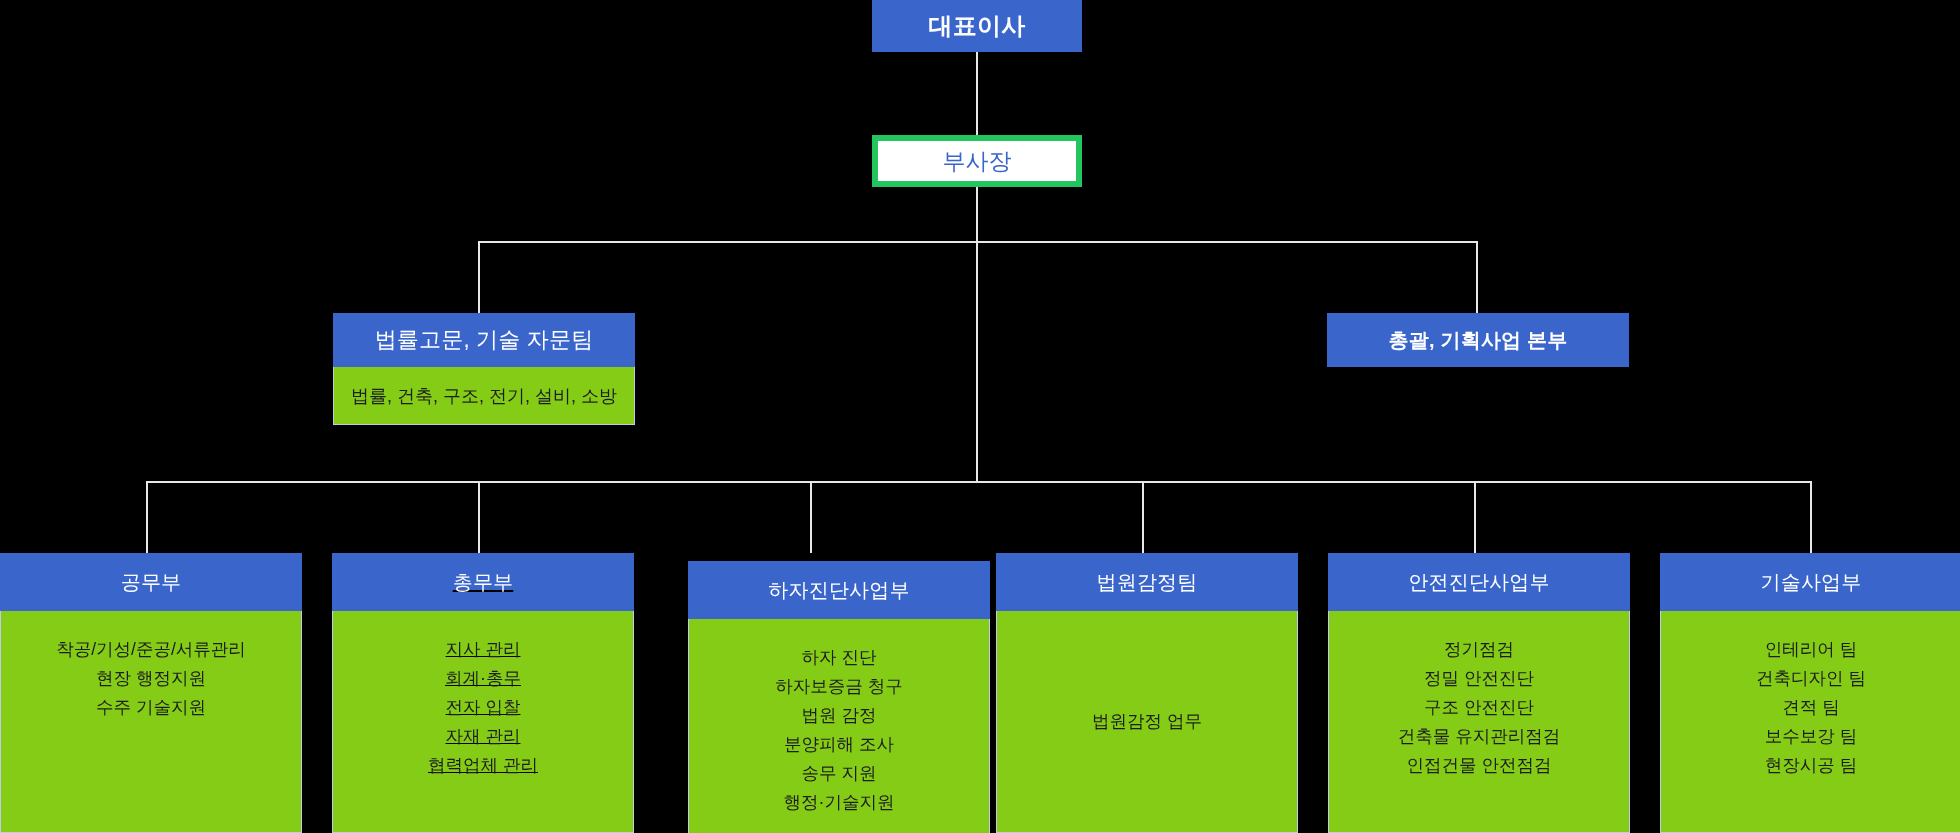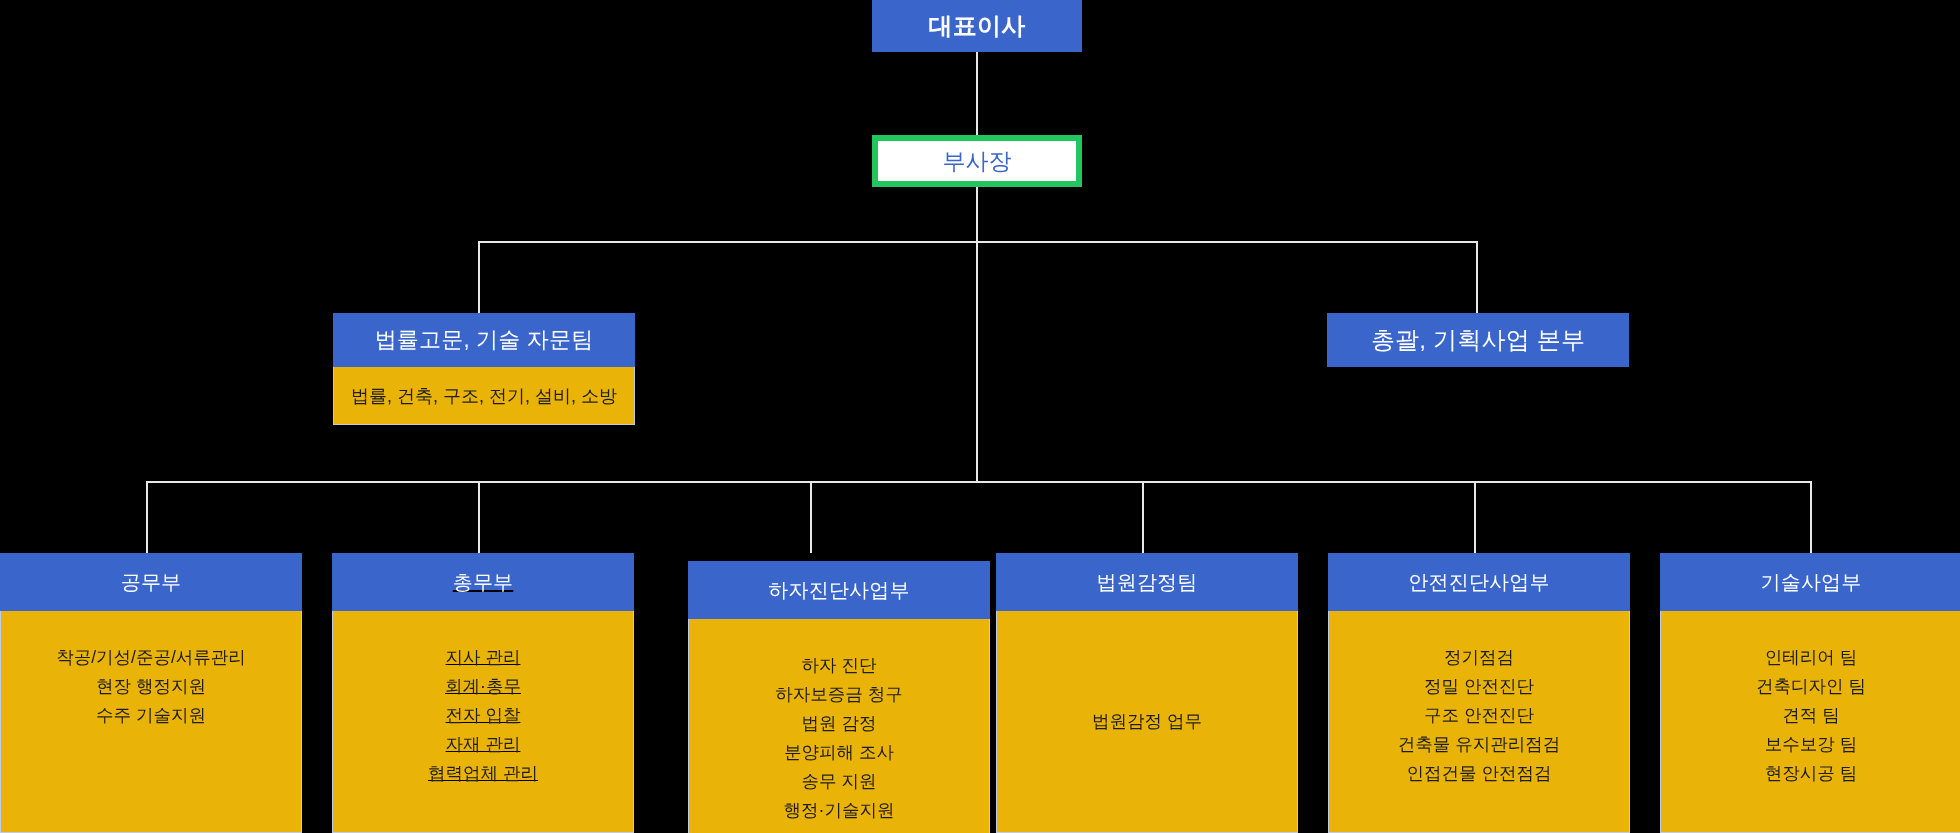--- a/index.html
+++ b/index.html
@@ -40,21 +40,21 @@
     background: #3a66cc;
     color: #ffffff;
     display: flex;
     align-items: center;
     justify-content: center;
     box-sizing: border-box;
     text-align: center;
     letter-spacing: .2px;
   }
   .node-body {
-    background: #eab308;
+    background: #84cc16;
     color: #1d1d1d;
     border: 1px solid #bfcbe8;
     border-top: none;
     box-sizing: border-box;
     display: flex;
     flex-direction: column;
     align-items: center;
     text-align: center;
   }
 
@@ -115,41 +115,41 @@
 
   .n-hq {
     left: 1327px;
     top: 313px;
     width: 302px;
     height: 54px;
   }
   .n-hq .node-head {
     width: 100%;
     height: 100%;
-    font-size: 24px;
-    font-weight: 400;
+    font-size: 20px;
+    font-weight: 700;
   }
 
   
   .dept {
     top: 553px;
     width: 302px;
     height: 280px;
   }
   .dept .node-head {
     width: 100%;
     height: 58px;
     font-size: 20px;
     font-weight: 400;
   }
   .dept .node-body {
     width: 100%;
     height: 222px;
     justify-content: flex-start;
-    padding-top: 32px;
+    padding-top: 24px;
     font-size: 17.5px;
     line-height: 29px;
   }
   .dept .node-body.centered {
     justify-content: center;
     padding-top: 0;
   }
   .dept-item { display: block; white-space: nowrap; }
 </style>
 </head>

